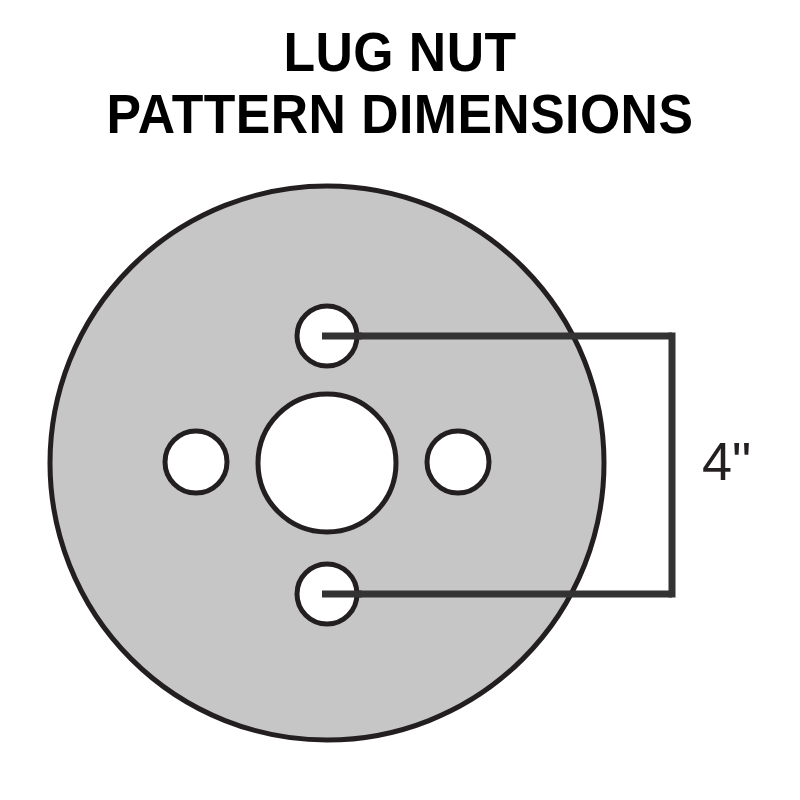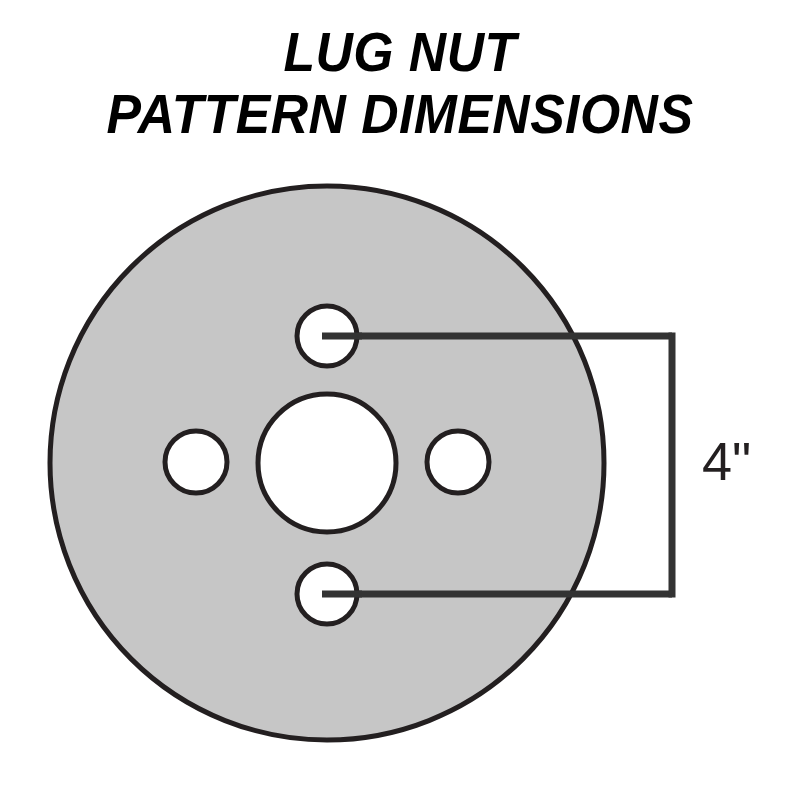--- a/index.html
+++ b/index.html
@@ -18,21 +18,20 @@
     background: #ffffff;
     overflow: hidden;
   }
   .title-block {
     position: absolute;
     left: 0;
     top: 22px;
     width: 800px;
     text-align: center;
     user-select: none;
-    font-style: italic;
   }
   .title-line {
     display: block;
     color: #000000;
     font-family: "Liberation Sans", sans-serif;
     font-weight: bold;
     letter-spacing: 0.5px;
     line-height: 1.12;
   }
   .title-line-1 {

